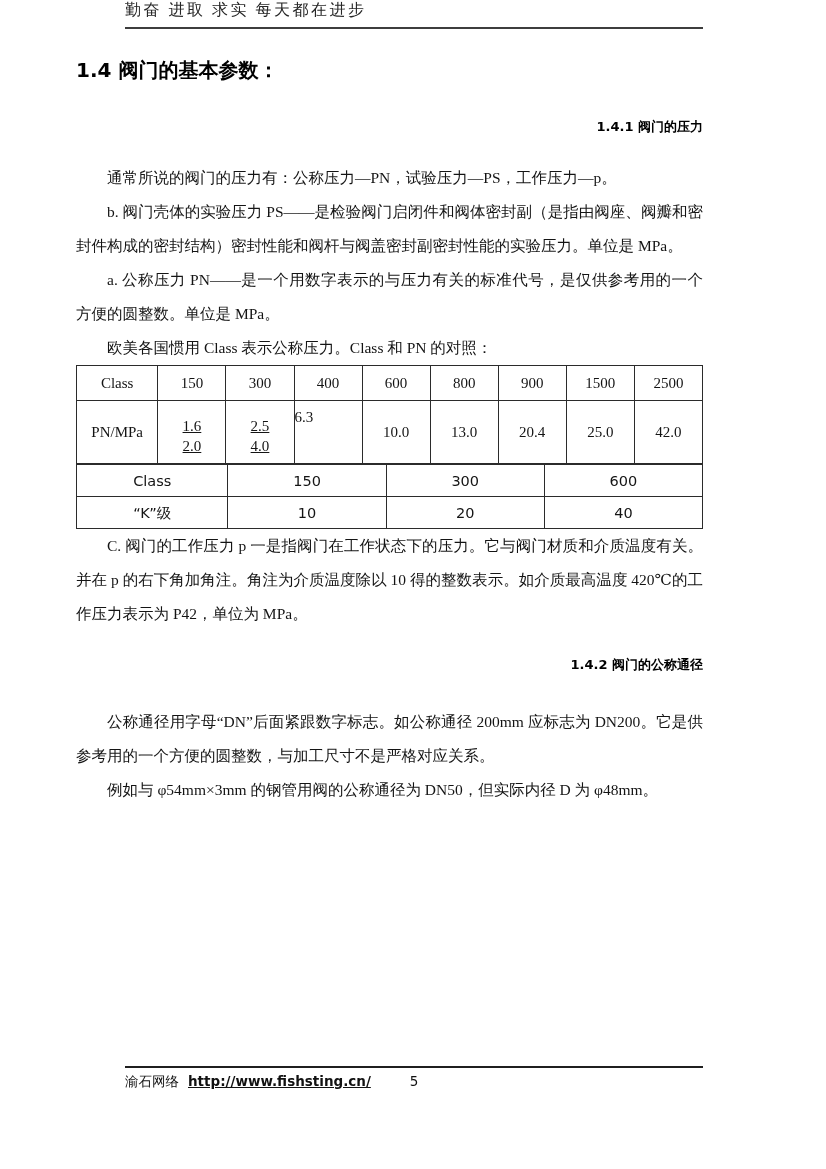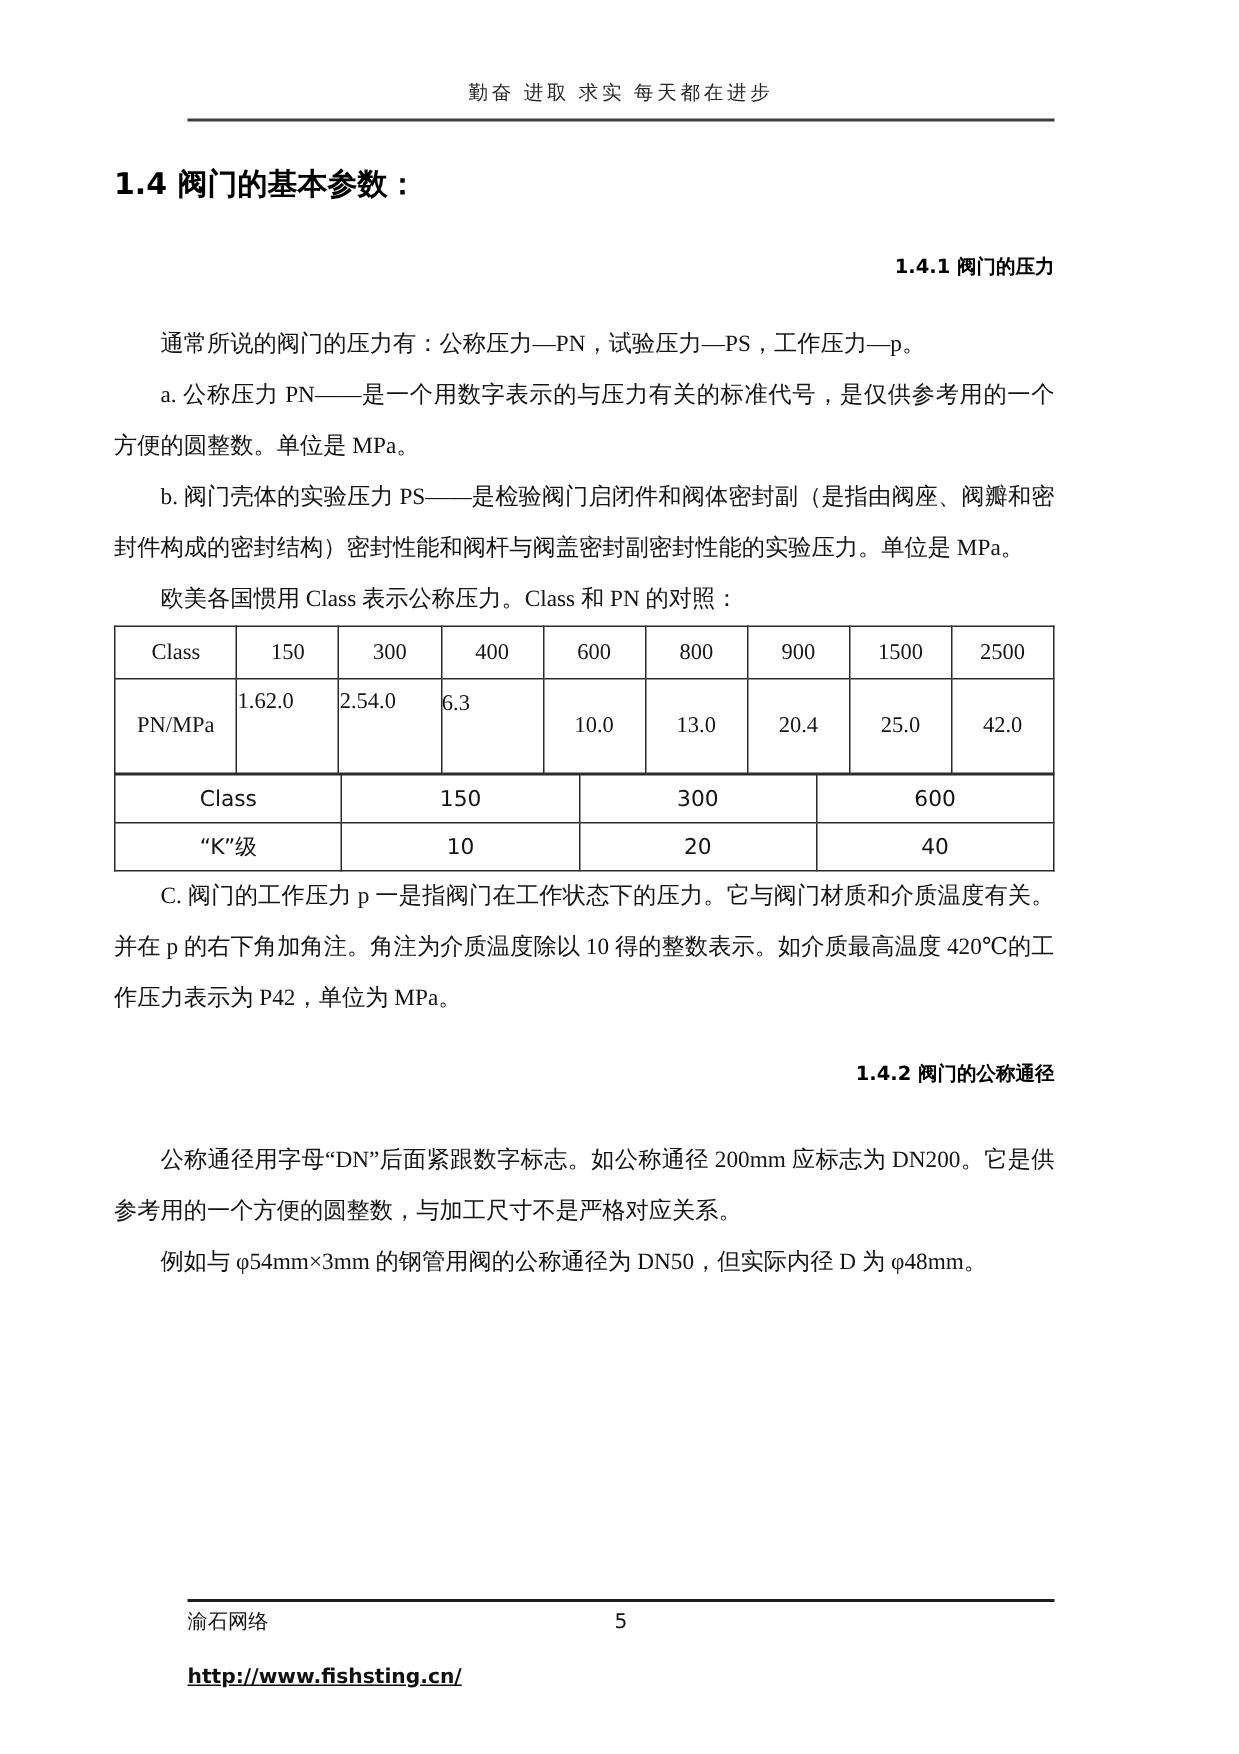--- a/index.html
+++ b/index.html
@@ -1,21 +1,21 @@
 <!DOCTYPE html>
 <html><head>
 <meta charset="utf-8">
 <style>
   html,body{margin:0;padding:0;background:#ffffff;}
   .page{position:relative;width:826px;height:1169px;background:#ffffff;overflow:hidden;color:#141414;}
 
-  .header{margin:0 123px 0 125px;padding-top:52px;padding-bottom:7px;
-    border-bottom:2px solid #3d3d3d;text-align:center;
+  .header{margin:0 123px 0 125px;padding-bottom:7px;
+    border-bottom:2px solid #3d3d3d;
     font-family:"Liberation Serif","DejaVu Serif",serif;
-    font-size:13px;line-height:20px;letter-spacing:2.5px;color:#262626;}
+    font-size:16px;line-height:20px;letter-spacing:2.5px;color:#262626;}
 
   .content{margin:0 123px 0 76px;
     font-family:"Liberation Serif","DejaVu Serif",serif;
     font-size:15.5px;line-height:34px;text-align:justify;color:#141414;}
 
   .doc-title{margin:30px 0 0 0;font-family:"DejaVu Sans","Liberation Sans",sans-serif;
     font-size:20px;line-height:22px;font-weight:bold;color:#000;text-align:left;}
   .sec-heading{margin:36px 0 0 0;font-family:"DejaVu Sans","Liberation Sans",sans-serif;
     font-size:13px;line-height:20px;font-weight:bold;color:#000;text-align:right;}
   .sec-heading.second{margin-top:24px;}
@@ -23,33 +23,33 @@
   .para-group-1{margin-top:24px;}
   .para-group-2{margin-top:30px;}
   .content p{margin:0;text-indent:2em;}
 
   table.tbl{width:100%;border-collapse:collapse;table-layout:fixed;text-align:center;margin:0;}
   table.tbl td{border:1px solid #2b2b2b;padding:0;vertical-align:middle;}
 
   .tbl1{font-family:"Liberation Serif","DejaVu Serif",serif;font-size:15px;line-height:20px;}
   .tbl1 .hdr td{height:34px;}
   .tbl1 .pnrow td{height:62px;}
-  .pn-split{display:flex;flex-direction:row;justify-content:flex-start;
-    height:62px;box-sizing:border-box;padding:5px 0 7px;}
+  .pn-split{display:flex;flex-direction:column;justify-content:flex-end;
+    height:62px;box-sizing:border-box;padding:5px 0 7px;text-decoration:underline;}
   .pn-top{display:flex;flex-direction:column;align-items:flex-start;
     height:62px;box-sizing:border-box;padding-top:6px;}
   .pn-center{display:flex;align-items:center;justify-content:center;height:62px;}
 
   .tbl2{font-family:"DejaVu Sans","Liberation Sans",sans-serif;font-size:14.5px;line-height:18px;}
   .tbl2 td{height:31px;}
 
   .footer{position:absolute;left:125px;right:123px;top:1066px;
     border-top:2px solid #1f1f1f;padding-top:4px;}
-  .footer-inner{position:relative;display:flex;align-items:baseline;gap:19px;
-    font-family:"DejaVu Sans","Liberation Sans",sans-serif;font-size:13.5px;line-height:18px;color:#111;flex-direction:column;}
+  .footer-inner{position:relative;display:flex;align-items:baseline;gap:9px;
+    font-family:"DejaVu Sans","Liberation Sans",sans-serif;font-size:13.5px;line-height:18px;color:#111;}
   .site-name{font-family:"Liberation Serif","DejaVu Serif",serif;}
   .site-url{font-weight:bold;text-decoration:underline;cursor:pointer;}
   .page-num{position:absolute;left:50%;transform:translateX(-50%);font-weight:normal;}
 </style>
 </head>
 <body>
 
 <div class="page">
 
   <div class="header">
@@ -57,22 +57,22 @@
   </div>
 
   <div class="content">
 
     <div class="doc-title">1.4 阀门的基本参数：</div>
 
     <div class="sec-heading">1.4.1 阀门的压力</div>
 
     <div class="para-group-1">
       <p>通常所说的阀门的压力有：公称压力—PN，试验压力—PS，工作压力—p。</p>
+      <p>b. 阀门壳体的实验压力 PS——是检验阀门启闭件和阀体密封副（是指由阀座、阀瓣和密封件构成的密封结构）密封性能和阀杆与阀盖密封副密封性能的实验压力。单位是 MPa。</p>
       <p>a. 公称压力 PN——是一个用数字表示的与压力有关的标准代号，是仅供参考用的一个方便的圆整数。单位是 MPa。</p>
-      <p>b. 阀门壳体的实验压力 PS——是检验阀门启闭件和阀体密封副（是指由阀座、阀瓣和密封件构成的密封结构）密封性能和阀杆与阀盖密封副密封性能的实验压力。单位是 MPa。</p>
       <p>欧美各国惯用 Class 表示公称压力。Class 和 PN 的对照：</p>
     </div>
 
     <table class="tbl tbl1">
       <colgroup>
         <col style="width:13%">
         <col style="width:10.875%">
           <col style="width:10.875%">
           <col style="width:10.875%">
           <col style="width:10.875%">

